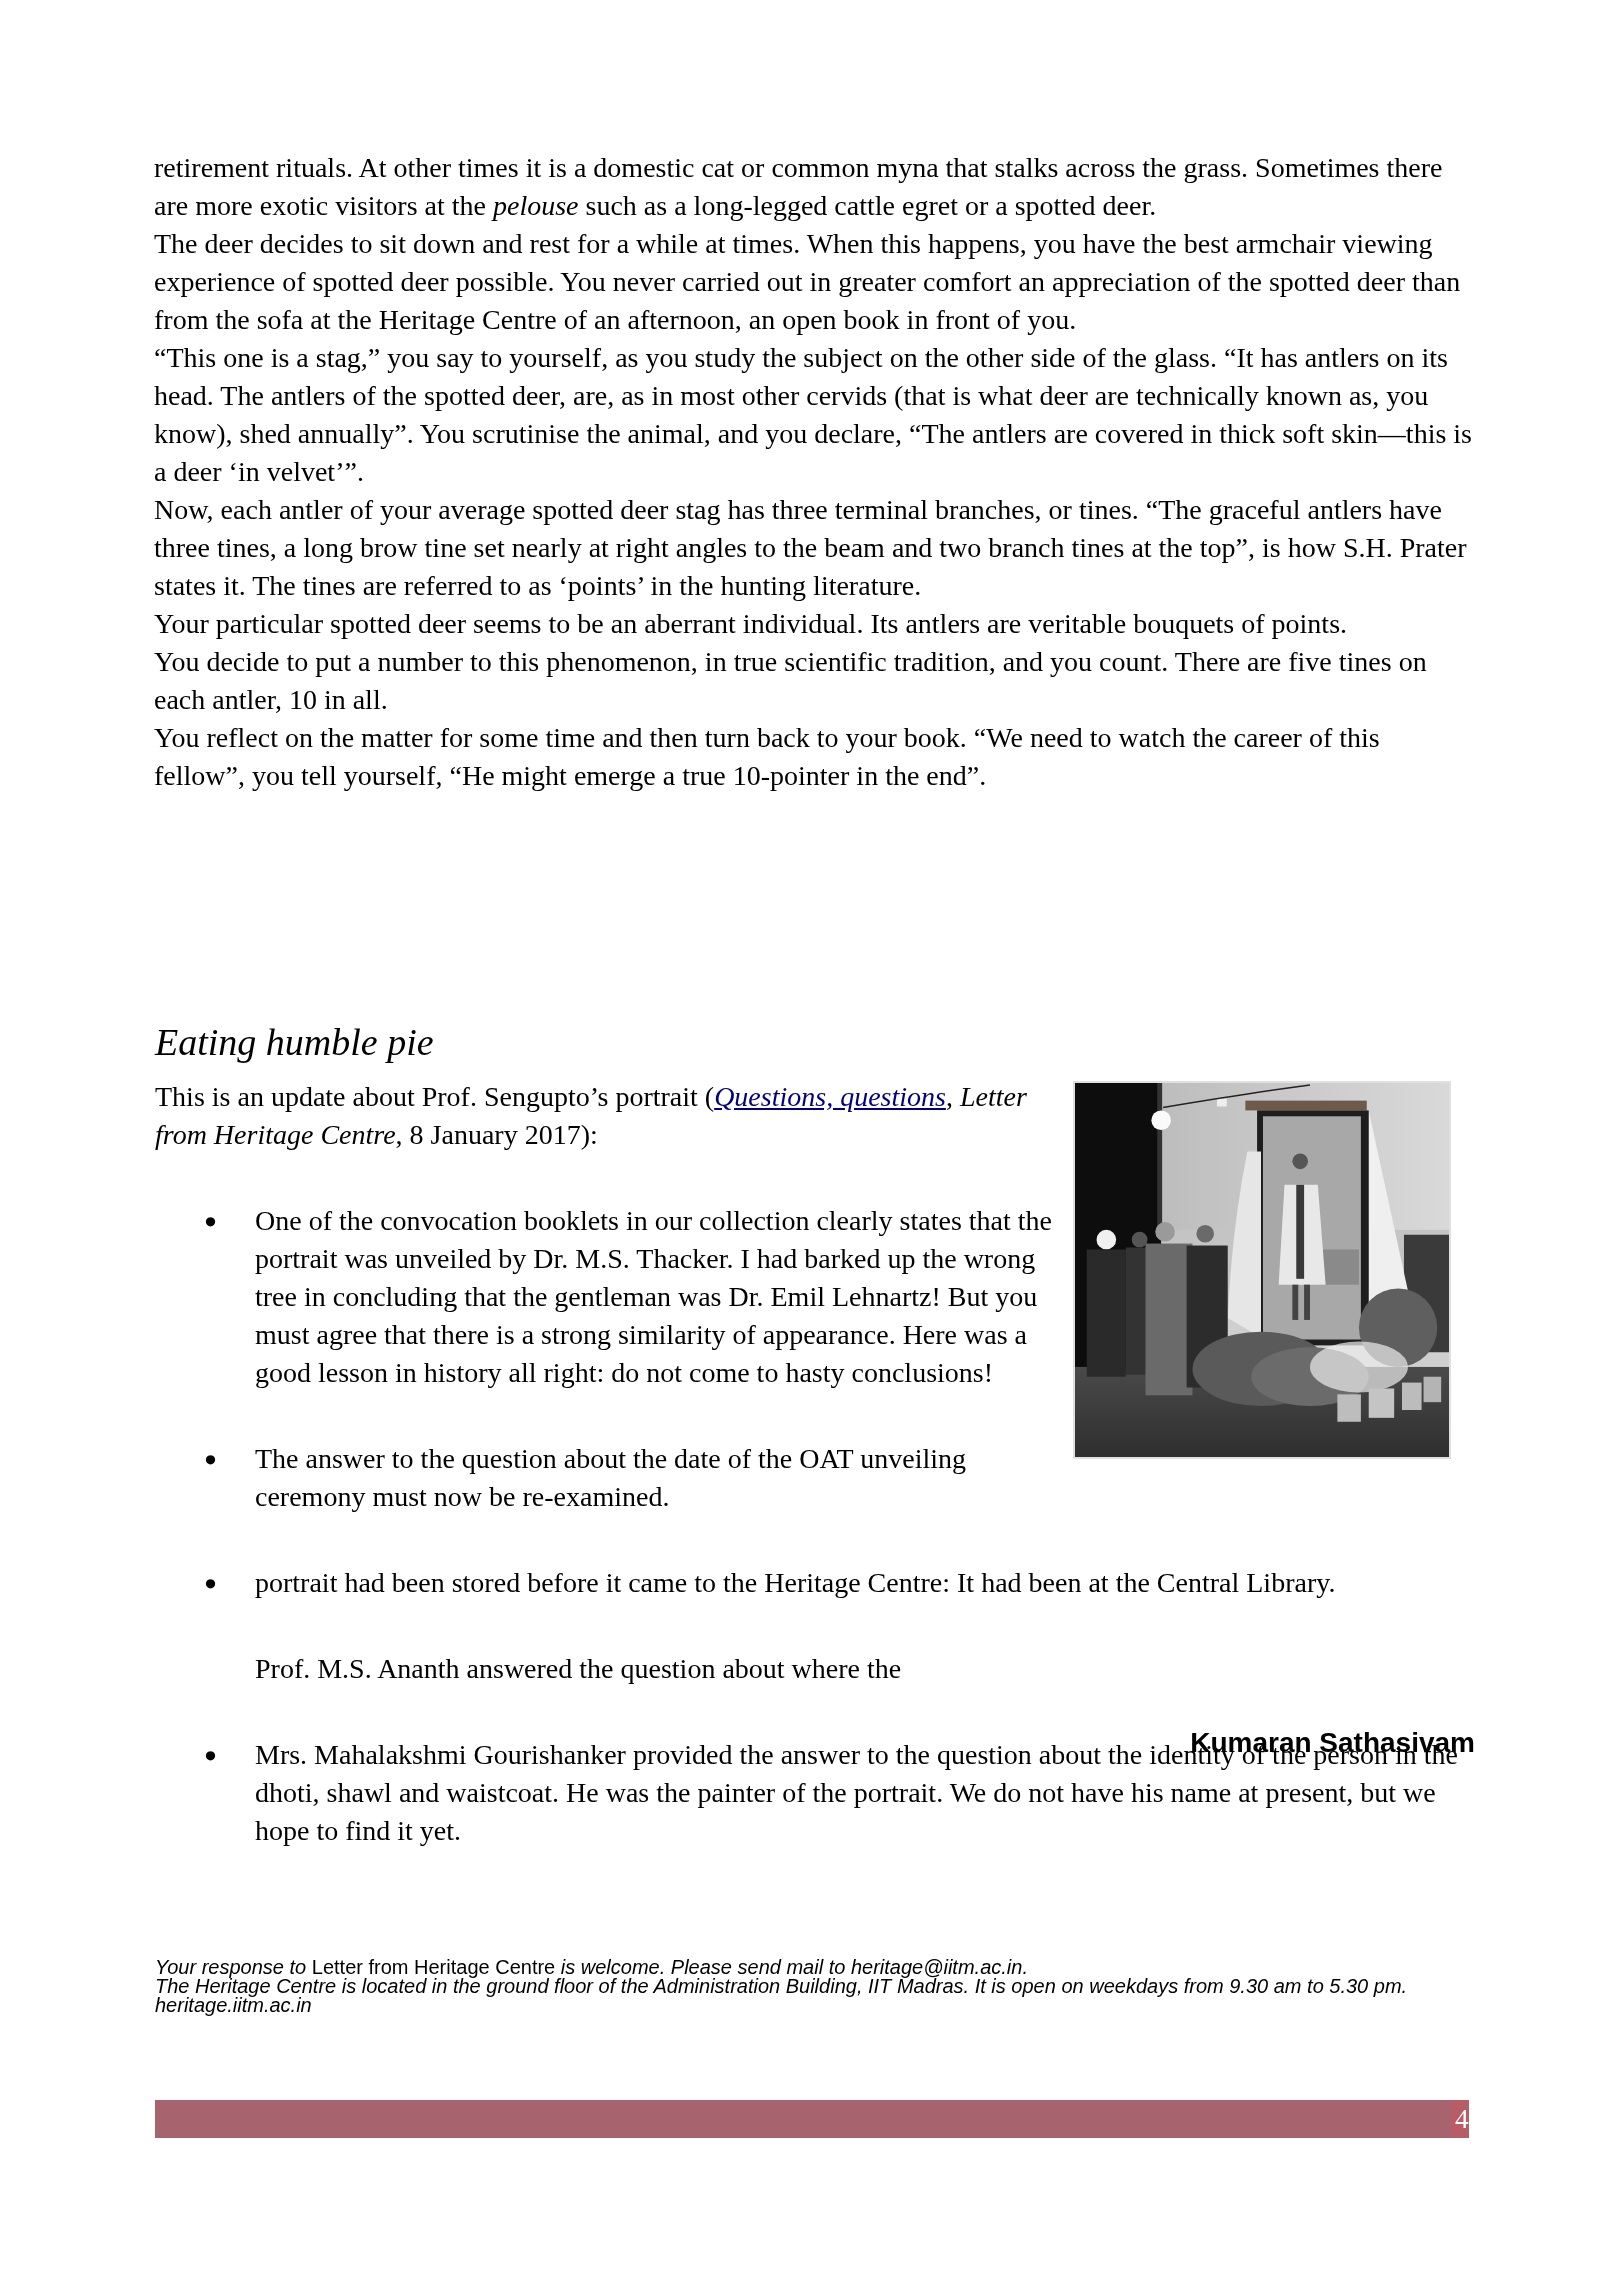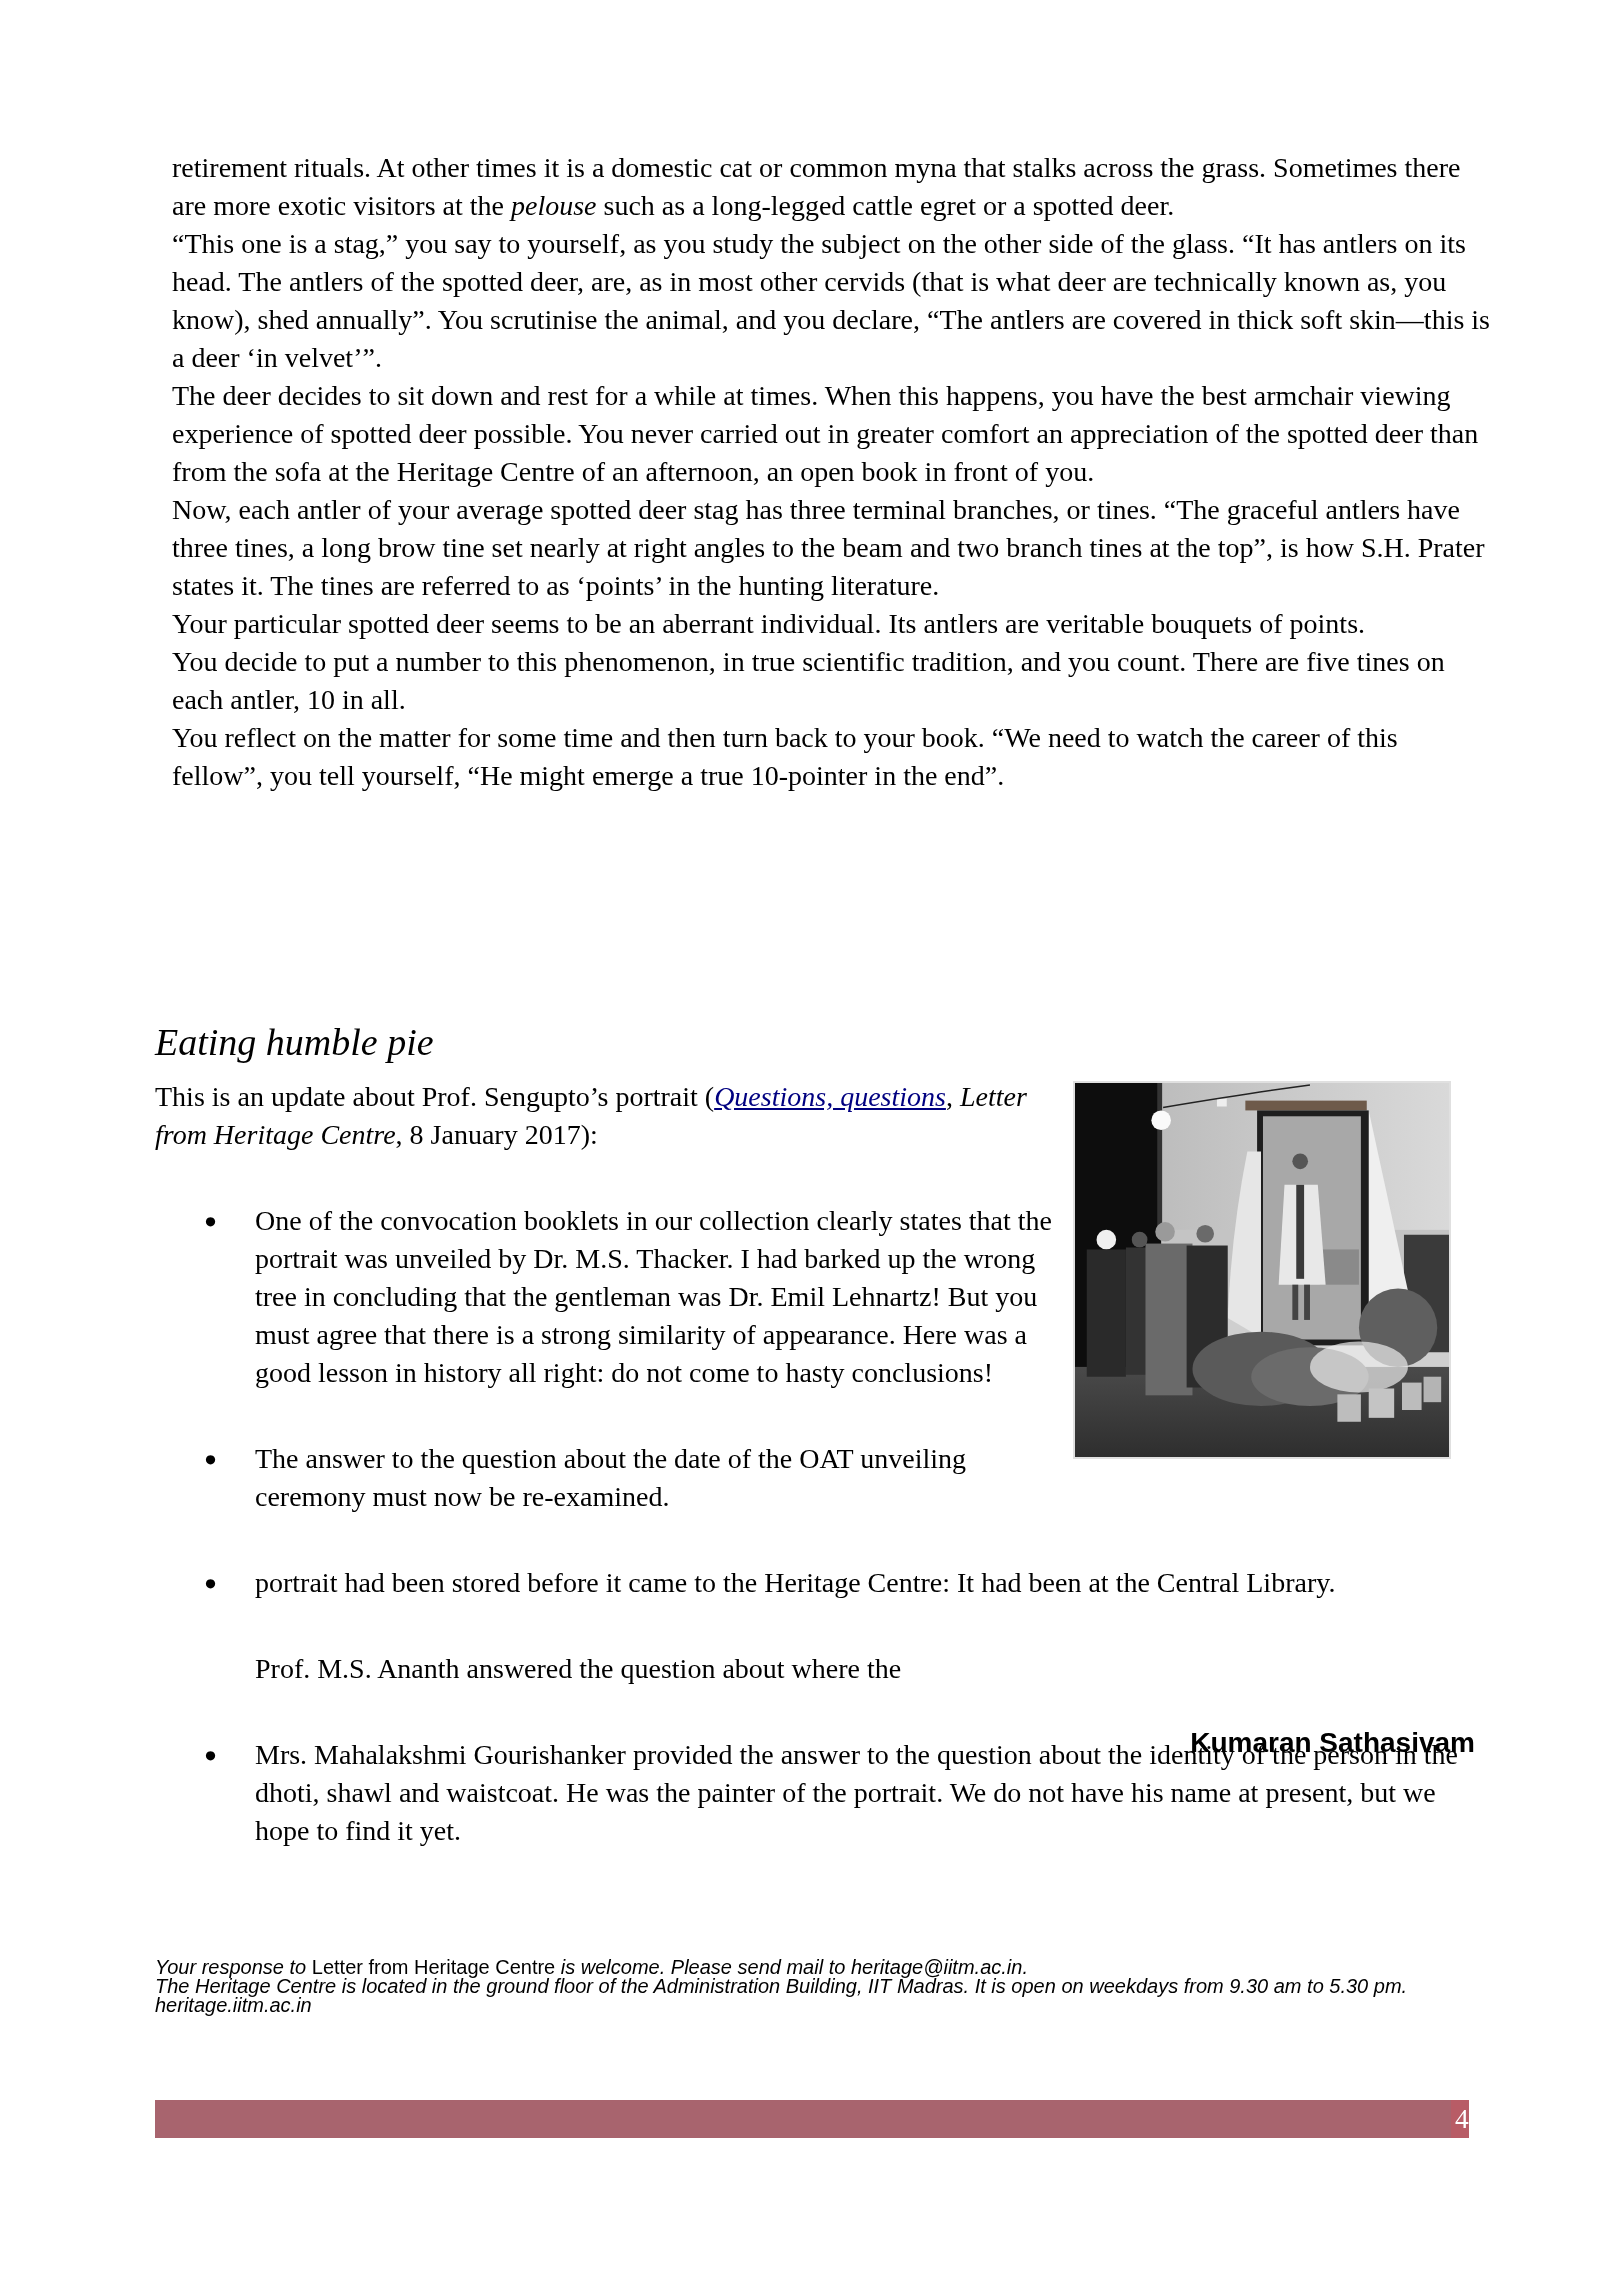--- a/index.html
+++ b/index.html
@@ -1,20 +1,20 @@
 <!DOCTYPE html>
 <html><head>
   <meta charset="utf-8">
   <style>
     html, body { margin: 0; padding: 0; background: #ffffff; }
     body { width: 1621px; height: 2293px; position: relative; overflow: hidden; }
     .page { position: absolute; left: 0; top: 0; width: 1621px; height: 2293px; background: #fff; }
 
     .serif { font-family: "Liberation Serif", "DejaVu Serif", serif; color: #000; }
-    .body-text { position: absolute; left: 172px; width: 1323px; font-size: 28px; line-height: 38px; }
+    .body-text { position: absolute; left: 154px; width: 1323px; font-size: 28px; line-height: 38px; }
     .body-text p { margin: 0; }
 
     .heading { position: absolute; left: 155px; top: 1019px; font-size: 38px; font-style: italic; line-height: 47px; }
 
     .intro { position: absolute; left: 155px; top: 1078px; width: 921px; font-size: 28px; line-height: 38px; }
     .intro p { margin: 0; }
     a.link { color: #000080; text-decoration: underline; font-style: italic; }
 
     .bullets { position: absolute; left: 155px; top: 1154px; width: 1323px; font-size: 28px; line-height: 38px; }
     .bullet { position: relative; padding-left: 100px; }
@@ -35,22 +35,22 @@
   </style>
 </head>
 <body>
 
 <div class="page">
 
   <div class="body-text serif" style="top:149px;">
     <p>
       <span>retirement rituals. At other times it is a domestic cat or common myna that stalks across the grass. Sometimes there are more exotic visitors at the </span><em>pelouse</em><span> such as a long-legged cattle egret or a spotted deer.</span>
     </p>
+    <p>The deer decides to sit down and rest for a while at times. When this happens, you have the best armchair viewing experience of spotted deer possible. You never carried out in greater comfort an appreciation of the spotted deer than from the sofa at the Heritage Centre of an afternoon, an open book in front of you.</p>
     <p>“This one is a stag,” you say to yourself, as you study the subject on the other side of the glass. “It has antlers on its head. The antlers of the spotted deer, are, as in most other cervids (that is what deer are technically known as, you know), shed annually”. You scrutinise the animal, and you declare, “The antlers are covered in thick soft skin—this is a deer ‘in velvet’”.</p>
-    <p>The deer decides to sit down and rest for a while at times. When this happens, you have the best armchair viewing experience of spotted deer possible. You never carried out in greater comfort an appreciation of the spotted deer than from the sofa at the Heritage Centre of an afternoon, an open book in front of you.</p>
     <p>Now, each antler of your average spotted deer stag has three terminal branches, or tines. “The graceful antlers have three tines, a long brow tine set nearly at right angles to the beam and two branch tines at the top”, is how S.H. Prater states it. The tines are referred to as ‘points’ in the hunting literature.</p>
     <p>Your particular spotted deer seems to be an aberrant individual. Its antlers are veritable bouquets of points.</p>
     <p>You decide to put a number to this phenomenon, in true scientific tradition, and you count. There are five tines on each antler, 10 in all.</p>
     <p>You reflect on the matter for some time and then turn back to your book. “We need to watch the career of this fellow”, you tell yourself, “He might emerge a true 10-pointer in the end”.</p>
   </div>
 
   <div class="heading serif">Eating humble pie</div>
 
   <div class="intro serif">
     <p>

